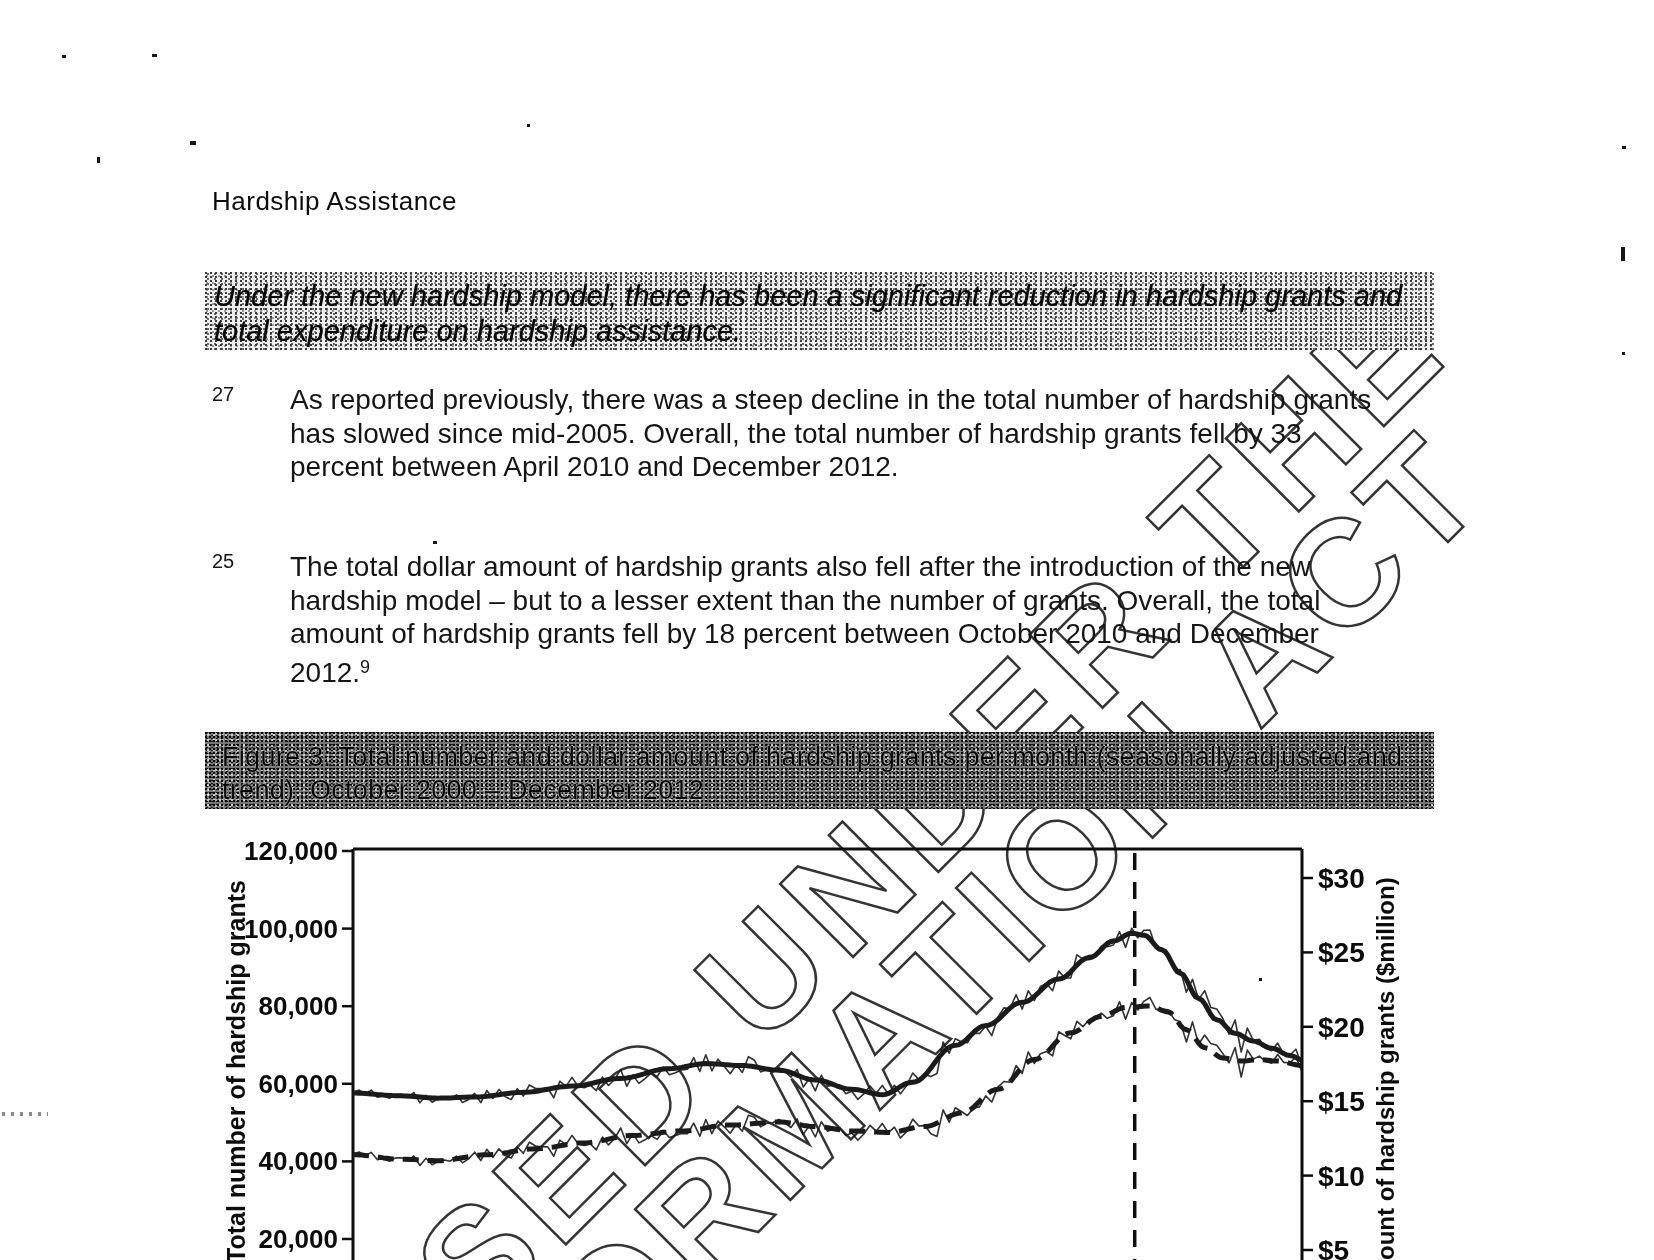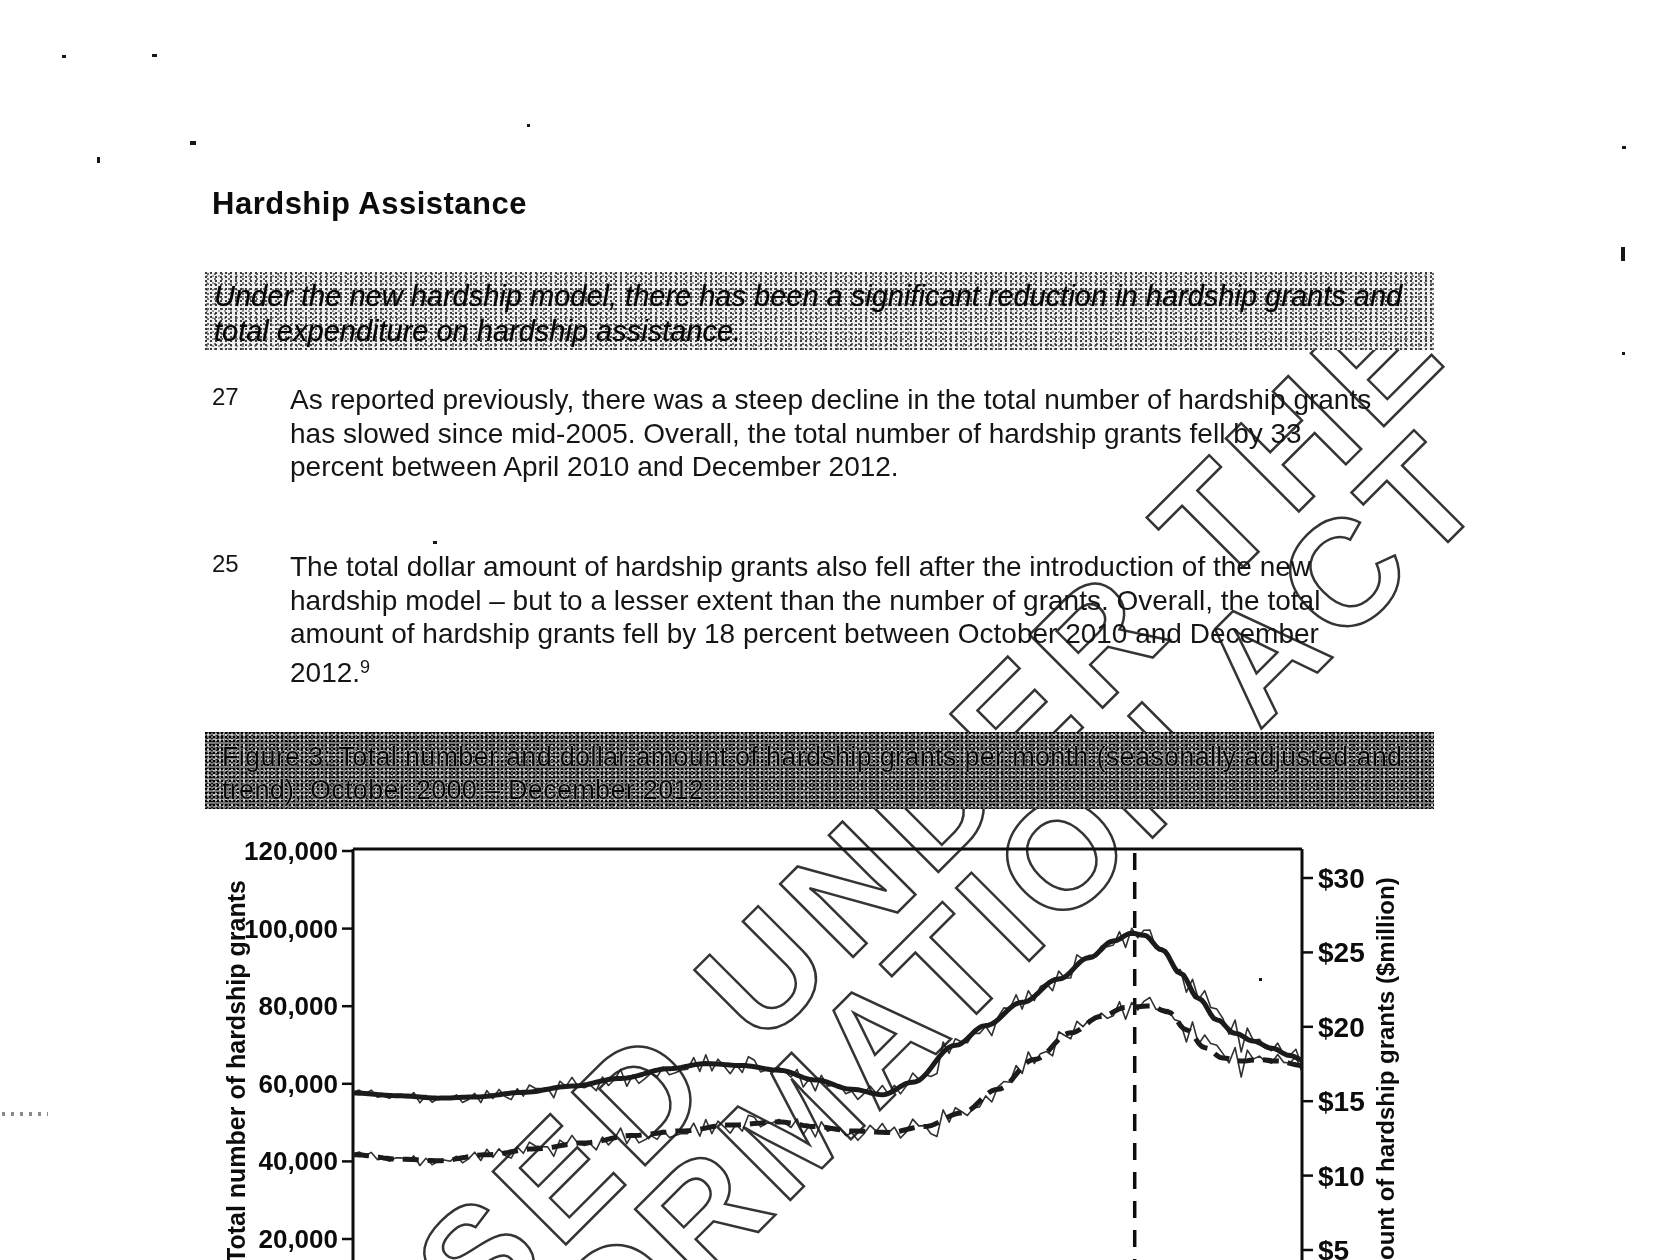--- a/index.html
+++ b/index.html
@@ -2,21 +2,21 @@
 <html><head>
 <meta charset="utf-8">
 <style>
   html,body{margin:0;padding:0;background:#e8e8e8;}
   #page{
     position:relative;width:1654px;height:1260px;background:#ffffff;
     overflow:hidden;font-family:"Liberation Sans",sans-serif;color:#111;
   }
   
   .heading{
-    position:absolute;left:212px;top:186px;font-size:31px;font-weight:bold;
+    position:absolute;left:212px;top:186px;font-size:26px;font-weight:normal;
     letter-spacing:.5px;color:#0c0c0c;
   }
   .bar{
     position:absolute;left:205px;width:1229px;z-index:2;
   }
   .bar.light{
     top:272px;height:78px;
     background-color:#efefef;
     background-image:
       radial-gradient(circle at 1px 1px,#3a3a3a 26%,transparent 30%),
@@ -39,21 +39,21 @@
       radial-gradient(circle at 2px 0px,#1c1c1c 22%,transparent 27%),
       radial-gradient(circle at 4px 2px,#bfbfbf 12%,transparent 18%);
     background-size:4px 4px,6px 5px,5px 3px,7px 6px;
   }
   .bar.dark .line{
     font-size:27px;line-height:33px;color:#050505;padding-left:17px;
     text-shadow:0 0 2px #cfcfcf,0 0 1px #e2e2e2;letter-spacing:.3px;
   }
   .para{position:absolute;left:212px;z-index:3;}
   .para .num{
-    position:absolute;left:0;top:0;font-size:24px;color:#151515;
+    position:absolute;left:0;top:0;font-size:20px;color:#151515;
   }
   .para .body{
     position:absolute;left:78px;top:0;width:1085px;font-size:28px;
     line-height:33.6px;color:#151515;
   }
   .para .body sup{font-size:18px;vertical-align:9px;}
   #para-27{top:383px;}
   #para-28{top:550px;}
   
   .ylab{

